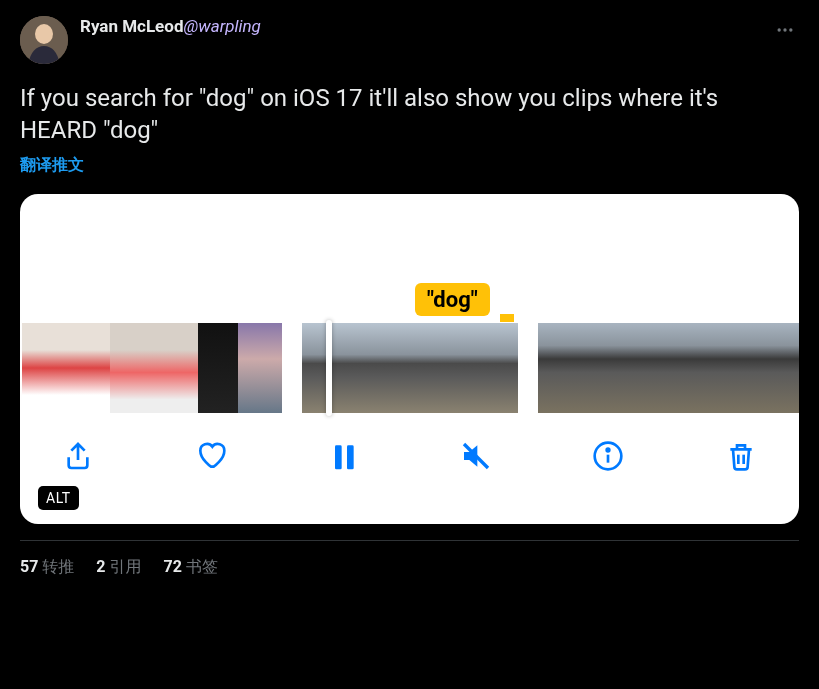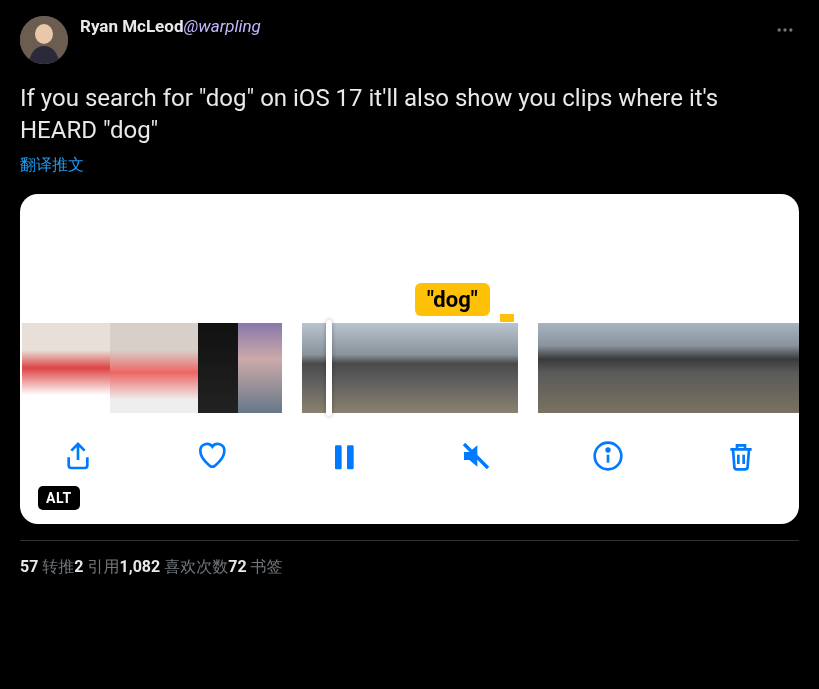--- a/index.html
+++ b/index.html
@@ -60,20 +60,21 @@
       font-size: 24px;
       line-height: 1.35;
       color: #e7e9ea;
       font-weight: 400;
     }
     .translate-link {
       margin-top: 8px;
       font-size: 16px;
       color: #1d9bf0;
       cursor: pointer;
+      font-weight: bold;
     }
     .media-card {
       margin-top: 18px;
       border-radius: 18px;
       background: #fff;
       overflow: hidden;
       position: relative;
       height: 330px;
     }
     .media-top {
@@ -150,39 +151,40 @@
       cursor: pointer;
       color: #007aff;
     }
     .tool-btn svg { width: 32px; height: 32px; }
     .alt-badge {
       position: absolute;
       left: 18px;
       bottom: 14px;
       background: #000;
       color: #fff;
-      font-weight: 700;
+      font-weight: 400;
       font-size: 14px;
       padding: 4px 8px;
       border-radius: 5px;
       letter-spacing: 0.5px;
     }
     .meta {
       margin-top: 18px;
       font-size: 16px;
       color: #71767b;
     }
     .meta .views-count { color: #e7e9ea; font-weight: 700; }
     .divider {
       margin-top: 16px;
       height: 1px;
       background: #2f3336;
     }
     .stats {
       display: flex;
+      gap: 22px;
       padding-top: 16px;
       font-size: 16px;
       color: #71767b;
     }
     .stat .num { color: #e7e9ea; font-weight: 700; margin-right: 4px; }
   </style>
 </head>
 <body>
 
 <div class="tweet">
@@ -281,16 +283,15 @@
     </div>
     <div class="alt-badge">ALT</div>
   </div>
 
 
   <div class="divider"></div>
 
   <div class="stats">
     <div class="stat"><span class="num">57</span><span>转推</span></div>
     <div class="stat"><span class="num">2</span><span>引用</span></div>
-    <div class="stat"><span class="num">1,082</span><span>喜欢次数</span></div>
     <div class="stat"><span class="num">72</span><span>书签</span></div>
   </div>
 </div>
 
 </body></html>

